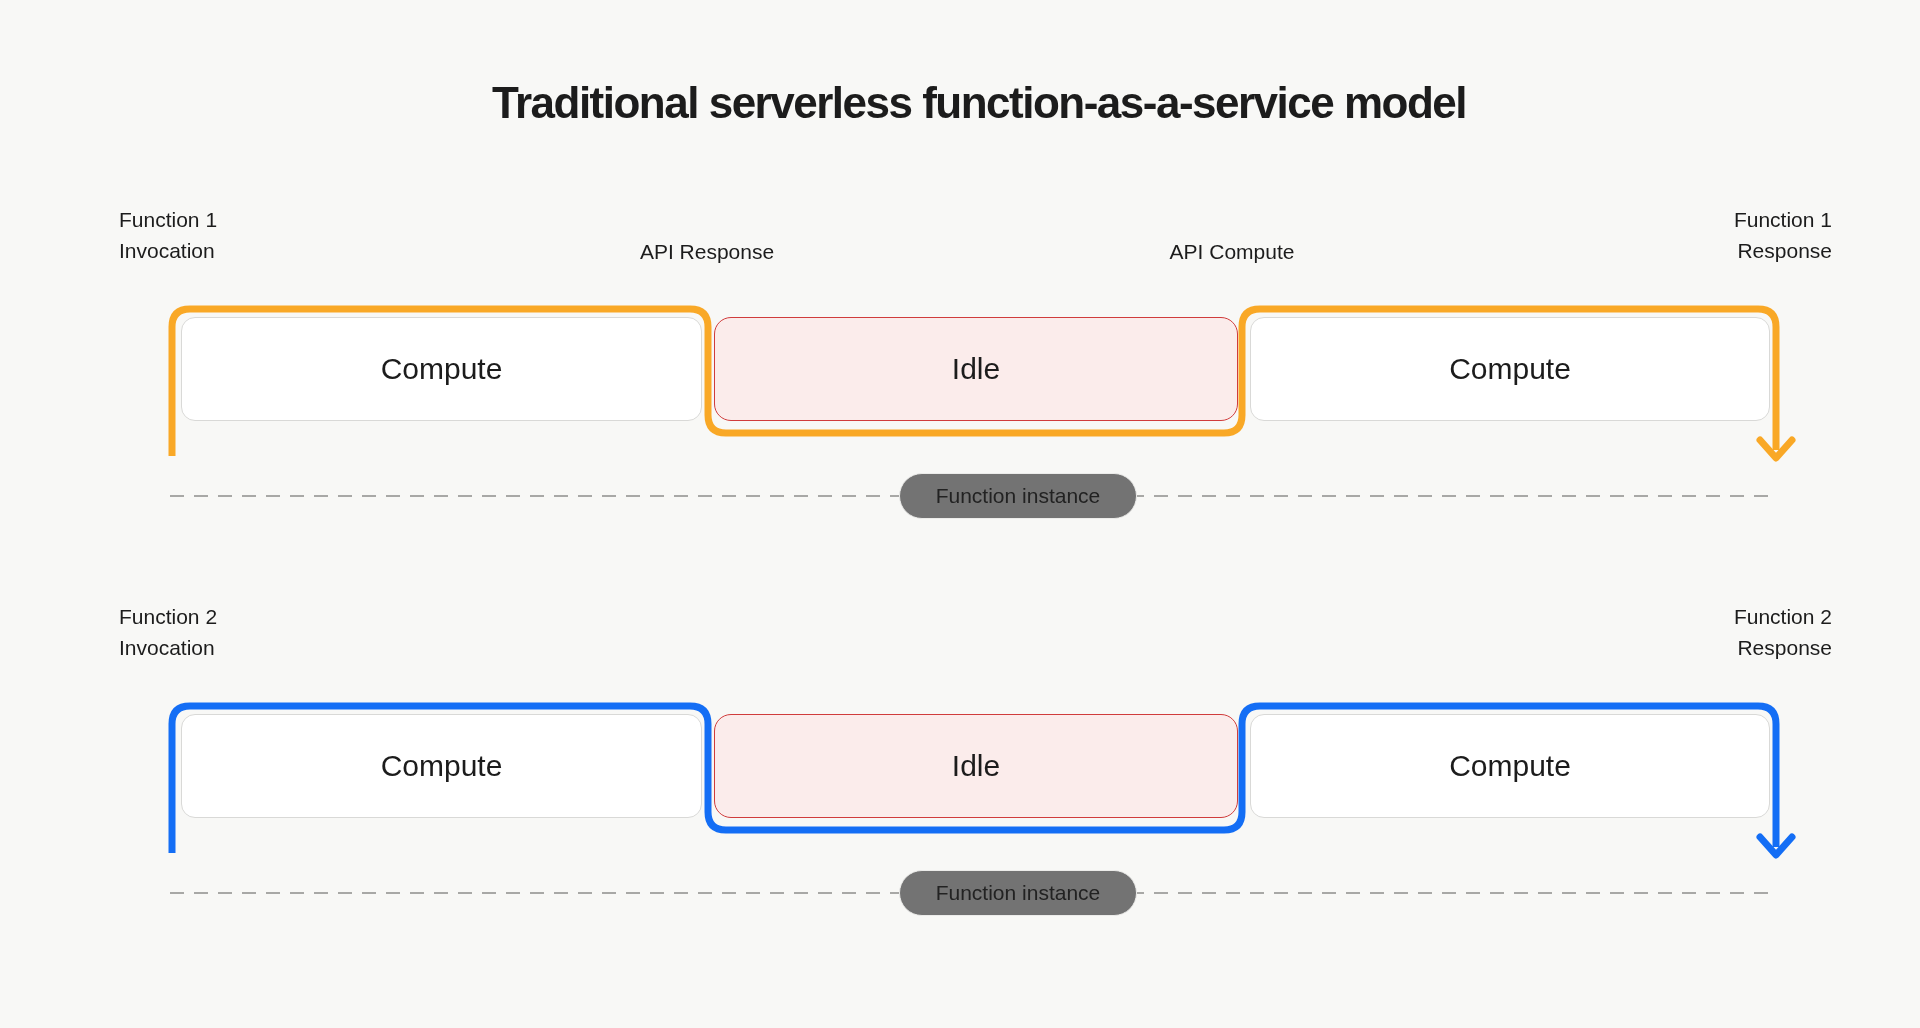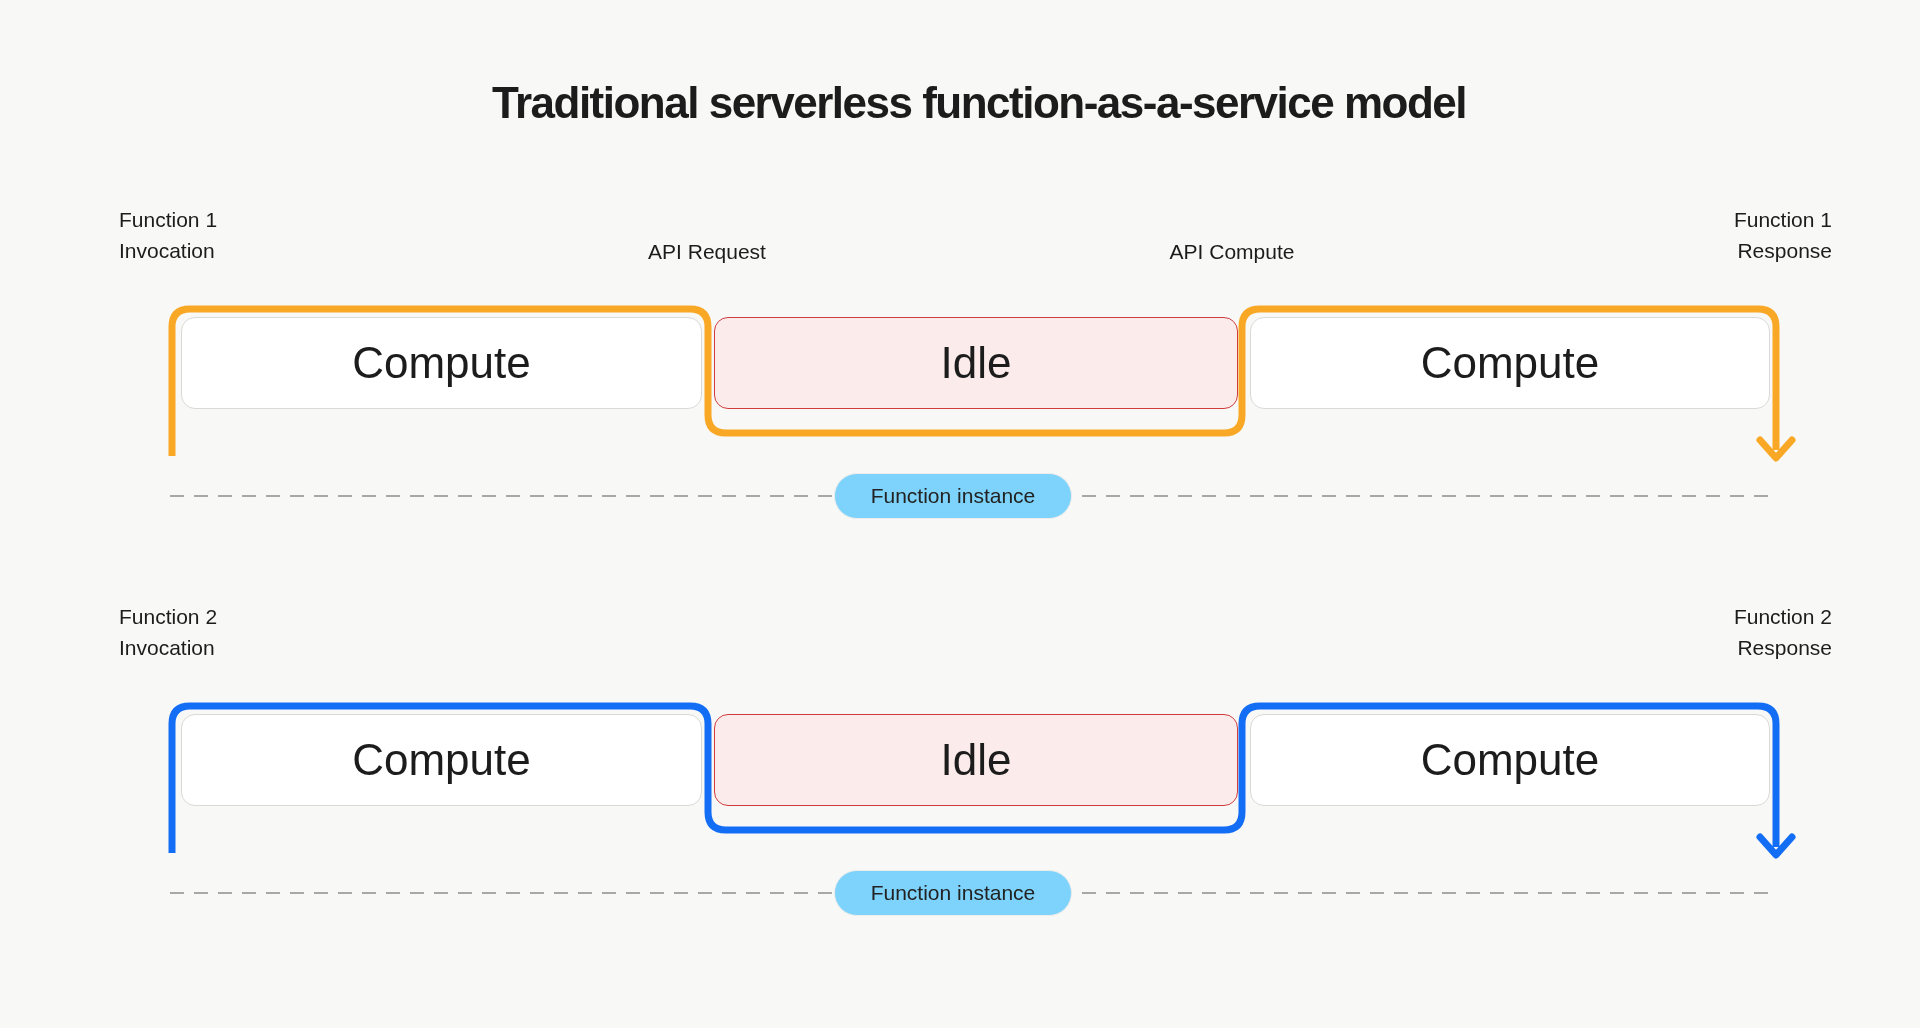--- a/index.html
+++ b/index.html
@@ -48,48 +48,49 @@
     font-size:21px;
     font-weight:400;
     line-height:31px;
     color:var(--text);
     white-space:nowrap;
   }
   .label.center{transform:translateX(-50%);}
   .label.right{text-align:right;}
   .box{
     position:absolute;
-    height:92px;
+    height:104px;
     background:var(--compute-fill);
     border:1.5px solid var(--compute-border);
     border-radius:14px;
     display:flex;
     align-items:center;
     justify-content:center;
-    font-size:44px;
+    font-size:30px;
     font-weight:400;
     color:var(--text);
   }
   .box.idle{
     background:var(--idle-fill);
     border-color:var(--idle-border);
+    border-radius:17px;
   }
   .dash-line{
     position:absolute;
     left:151px;
     width:1600px;
     height:2px;
     background:repeating-linear-gradient(90deg, var(--dash) 0 14px, transparent 14px 24px);
   }
   .pill{
     position:absolute;
-    left:815px;
+    left:880px;
     width:238px;
     height:46px;
-    background:#7dd3fc;
+    background:#737373;
     border:1.5px solid #ECECEA;
     border-radius:24px;
     display:flex;
     align-items:center;
     justify-content:center;
     font-size:21px;
     font-weight:400;
     color:#222222;
     z-index:2;
     white-space:nowrap;
@@ -106,21 +107,21 @@
     <path d="M 153 456 V 327 Q 153 309 171 309 H 671 Q 689 309 689 327 V 415 Q 689 433 707 433 H 1205 Q 1223 433 1223 415 V 327 Q 1223 309 1241 309 H 1739 Q 1757 309 1757 327 V 450" fill="none" stroke="#F9A826" stroke-width="7"></path>
     <path d="M 1741 440 L 1757 458 L 1773 440" fill="none" stroke="#F9A826" stroke-width="7" stroke-linecap="round" stroke-linejoin="round"></path>
     <path d="M 153 853 V 724 Q 153 706 171 706 H 671 Q 689 706 689 724 V 812 Q 689 830 707 830 H 1205 Q 1223 830 1223 812 V 724 Q 1223 706 1241 706 H 1739 Q 1757 706 1757 724 V 847" fill="none" stroke="#146EF5" stroke-width="7"></path>
     <path d="M 1741 837 L 1757 855 L 1773 837" fill="none" stroke="#146EF5" stroke-width="7" stroke-linecap="round" stroke-linejoin="round"></path>
   </svg>
 
   <div class="label" style="left:100px;top:204px;">
     <div>Function 1</div>
     <div>Invocation</div>
   </div>
-  <div class="label center" style="left:688px;top:236px;">API Request</div>
+  <div class="label center" style="left:688px;top:236px;">API Response</div>
   <div class="label center" style="left:1213px;top:236px;">API Compute</div>
   <div class="label right" style="right:107px;top:204px;">
     <div>Function 1</div>
     <div>Response</div>
   </div>
 
   <div class="box" style="left:162px;top:317px;width:521px;">
     <span>Compute</span>
   </div>
   <div class="box idle" style="left:695px;top:317px;width:524px;">

